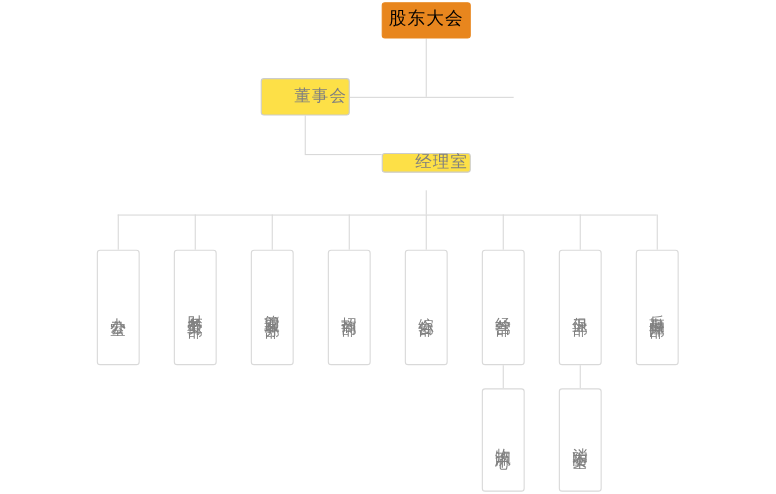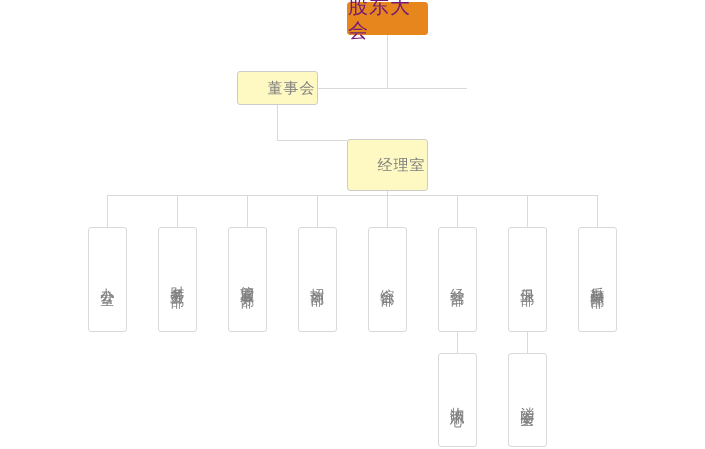--- a/index.html
+++ b/index.html
@@ -25,27 +25,27 @@
     display: flex;
     align-items: center;
     justify-content: center;
     border-radius: 3px;
     line-height: 1.18;
     letter-spacing: 1px;
   }
 
   .node-root {
     background: #e8861e;
-    color: #701a75;
-    font-size: 20px;
+    color: #000000;
+    font-size: 16px;
     border: 1px solid #e8861e;
   }
 
   .node-gray {
-    background: #fef9c3;
+    background: #fde047;
     color: #7f7f7f;
     font-size: 15px;
     border: 1px solid #cccccc;
     padding-left: 28px;
   }
 
   .node-dept {
     background: #ffffff;
     color: #808080;
     font-size: 14px;
@@ -104,21 +104,21 @@
   <div class="line line-v" style="left:597px; top:195px; height:32px;"></div>
 
   <div class="line line-v" style="left:457px; top:332px; height:21px;"></div>
   <div class="line line-v" style="left:527px; top:332px; height:21px;"></div>
 
   <div class="node node-root" style="left:347px; top:2px; width:81px; height:33px;">股东大会</div>
 
   <div class="node node-gray" style="left:237px; top:71px; width:81px; height:34px;">董事会</div>
 
 
-  <div class="node node-gray" style="left:347px; top:139px; width:81px; height:52px;">经理室</div>
+  <div class="node node-gray" style="left:347px; top:139px; width:81px; height:18px;">经理室</div>
 
   <div class="node node-dept" style="left:88px; top:227px; width:39px; height:105px;">办公室</div>
 
   <div class="node node-dept" style="left:158px; top:227px; width:39px; height:105px;">财务劳工部</div>
 
   <div class="node node-dept" style="left:228px; top:227px; width:39px; height:105px;">管理服务部</div>
 
   <div class="node node-dept" style="left:298px; top:227px; width:39px; height:105px;">招商部</div>
 
   <div class="node node-dept" style="left:368px; top:227px; width:39px; height:105px;">综合部</div>

